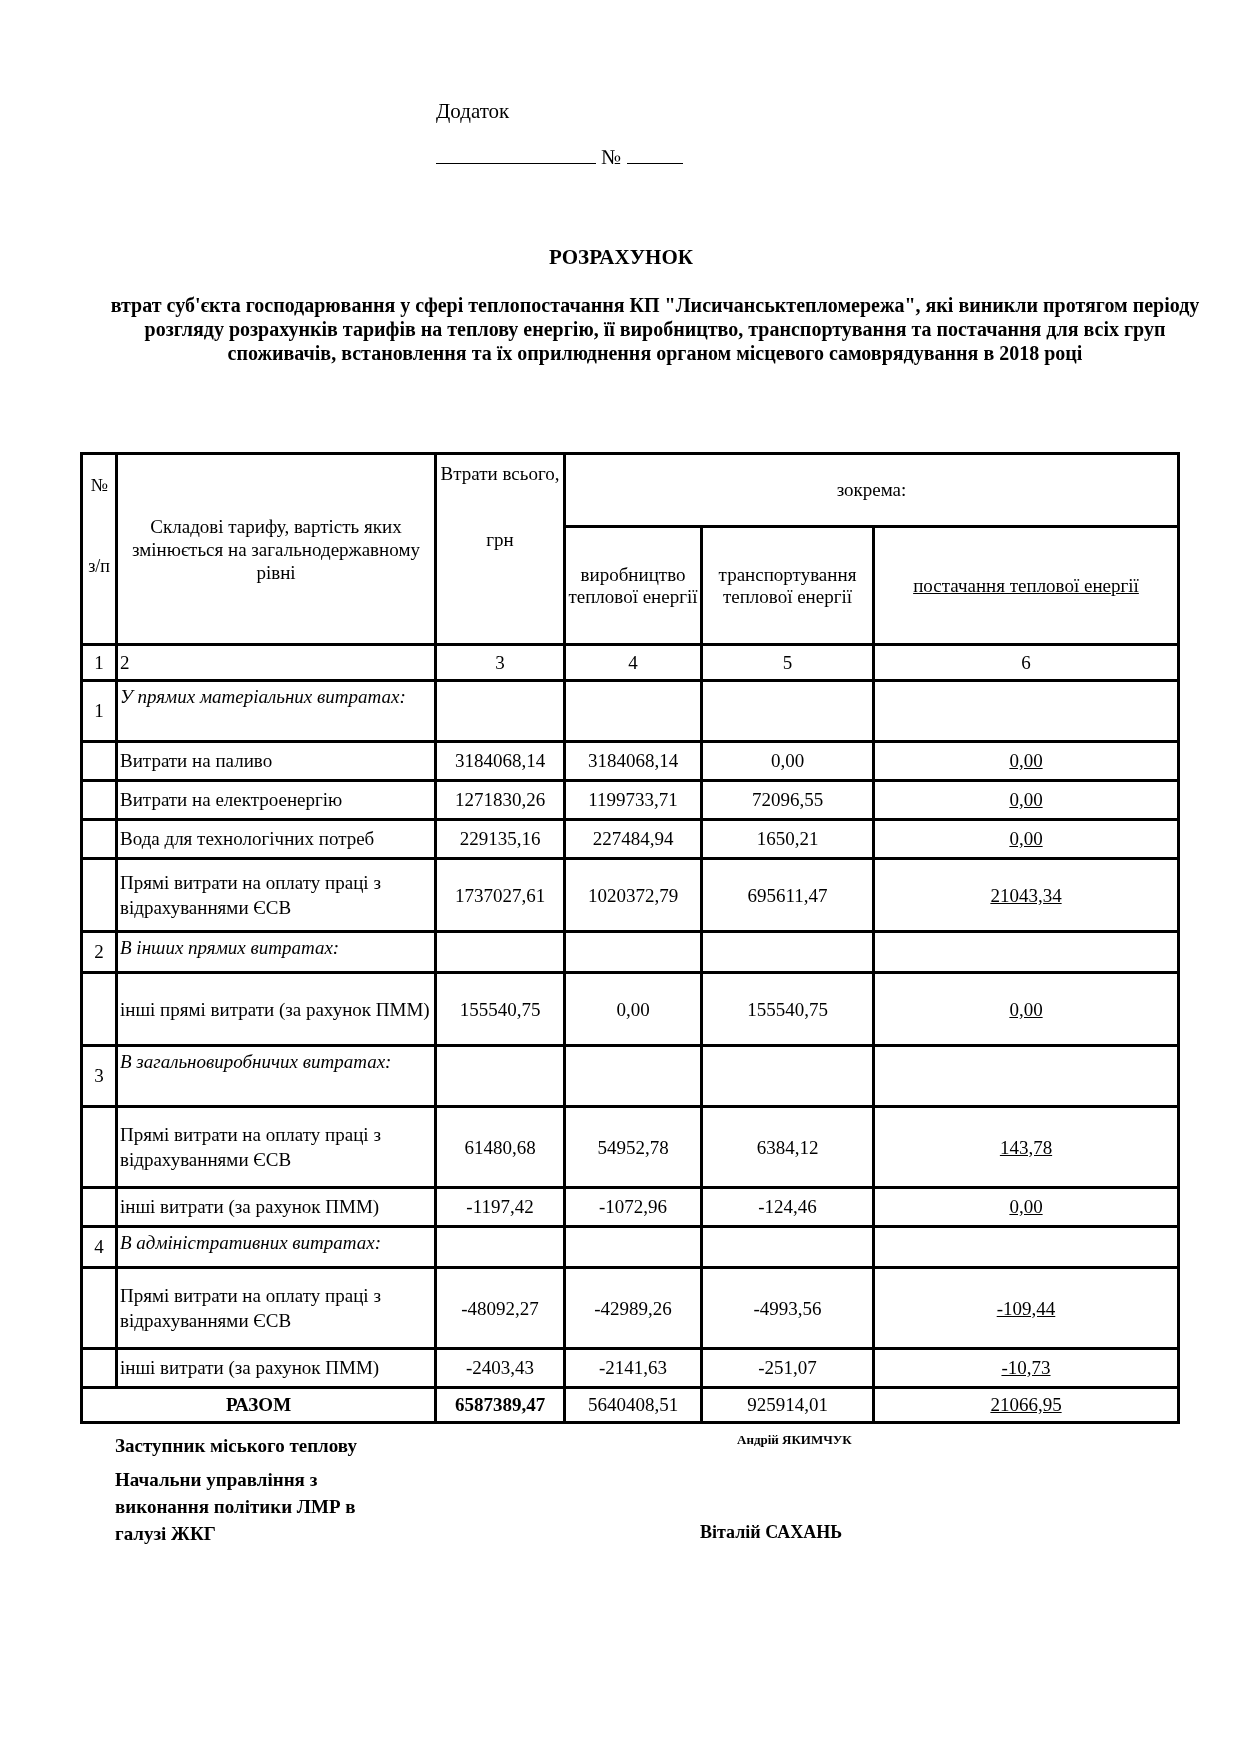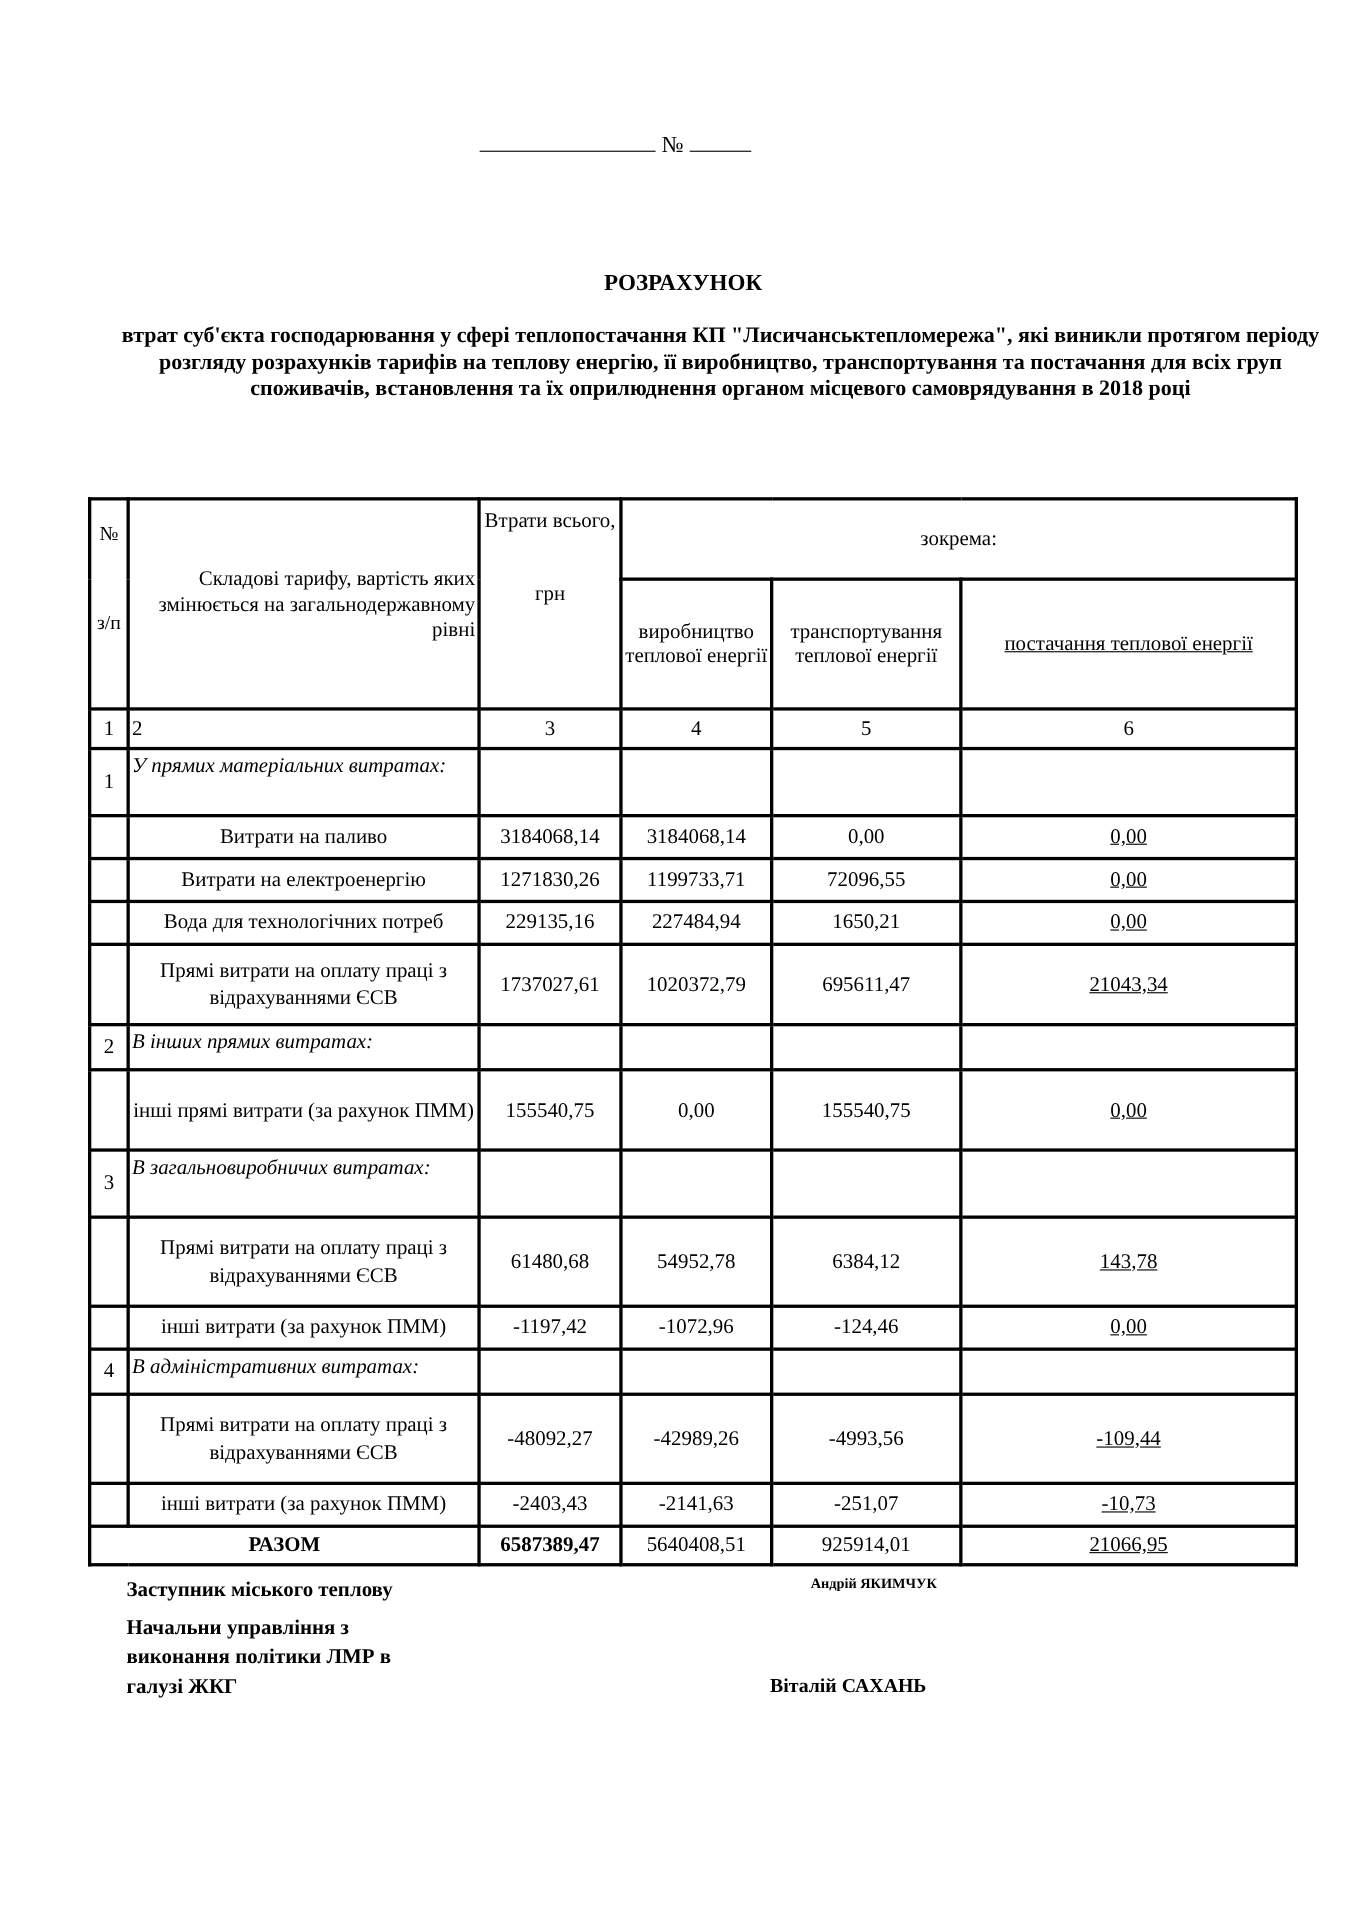--- a/index.html
+++ b/index.html
@@ -7,29 +7,29 @@
     .addendum { position: absolute; left: 436px; top: 98px; font-size: 21px; line-height: 26px; }
     .addendum .line { white-space: nowrap; }
     .addendum .gap { height: 20px; }
     .blank-long { display: inline-block; width: 160px; border-bottom: 1px solid #000; height: 18px; vertical-align: baseline; }
     .blank-short { display: inline-block; width: 56px; border-bottom: 1px solid #000; height: 18px; vertical-align: baseline; }
     .title { position: absolute; left: 1px; width: 1240px; top: 245px; text-align: center; font-weight: bold; font-size: 21px; }
     .subtitle { position: absolute; left: 110px; width: 1090px; top: 293px; text-align: center; font-weight: bold; font-size: 20px; line-height: 24px; }
     table.calc { position: absolute; left: 80px; top: 452px; width: 1100px; border-collapse: collapse; font-size: 19px; }
     table.calc td, table.calc th { border: 3px solid #000; padding: 0 2px; font-weight: normal; }
     .c-num { width: 28px; text-align: center; }
-    .c-name { width: 312px; text-align: center; }
+    .c-name { width: 312px; text-align: left; }
     .c-total { width: 122px; text-align: center; }
     .c-prod { width: 130px; text-align: center; }
     .c-trans { width: 165px; text-align: center; }
     .c-supply { text-align: center; text-decoration: underline; }
     .hdr-num { vertical-align: top; text-align: center; font-size: 18px; }
     .hdr-num .top { display:block; padding-top: 20px; }
     .hdr-num .bot { display:block; padding-top: 60px; }
-    .hdr-name { text-align: right; vertical-align: middle; line-height: 23px; }
+    .hdr-name { text-align: center; vertical-align: middle; line-height: 23px; }
     .hdr-total { text-align: center; vertical-align: top; line-height: 22px; padding-top: 8px !important; }
     .hdr-total .unit { display:block; margin-top: 44px; }
     .hdr-sub { height: 115px; text-align: center; vertical-align: middle; line-height: 22px; }
     .hdr-zokrema { height: 70px; text-align: center; }
     .idx-row td { height: 33px; text-align: center; }
     .idx-row td.left { text-align: left; }
     .sec-row td { height: 56px; }
     .sec-row .name { font-style: italic; line-height: 26px; vertical-align: top; padding-top: 2px; }
     .sec-row.single td { height: 36px; }
     .row1 td { height: 36px; }
@@ -40,20 +40,21 @@
     .total-row .bold { font-weight: bold; }
     .sign { position: absolute; left: 115px; top: 1432px; font-weight: bold; font-size: 19px; line-height: 27px; }
     .sign .pos2 { margin-top: 7px; }
     .sign-name1 { position: absolute; left: 737px; top: 1432px; font-weight: bold; font-size: 13px; }
     .sign-name2 { position: absolute; left: 700px; top: 1522px; font-weight: bold; font-size: 18px; }
   </style>
 </head>
 <body>
 
 <div class="addendum">
+  <div class="line">Додаток</div>
   <div class="gap"></div>
   <div class="line">
     <span class="blank-long"></span>
     <span>№</span>
     <span class="blank-short"></span>
   </div>
 </div>
 
 <div class="title">РОЗРАХУНОК</div>
 <div class="subtitle">втрат суб'єкта господарювання у сфері теплопостачання КП "Лисичанськтепломережа", які виникли протягом періоду розгляду розрахунків тарифів на теплову енергію, її виробництво, транспортування та постачання для всіх груп споживачів, встановлення та їх оприлюднення органом місцевого самоврядування в 2018 році</div>

